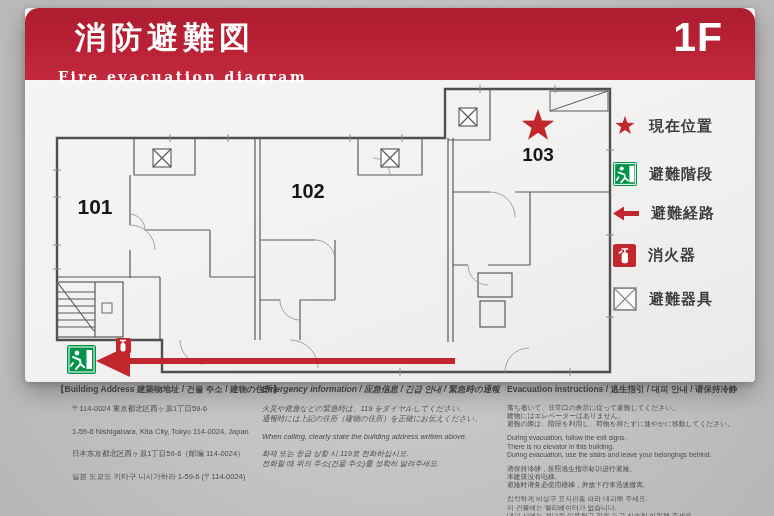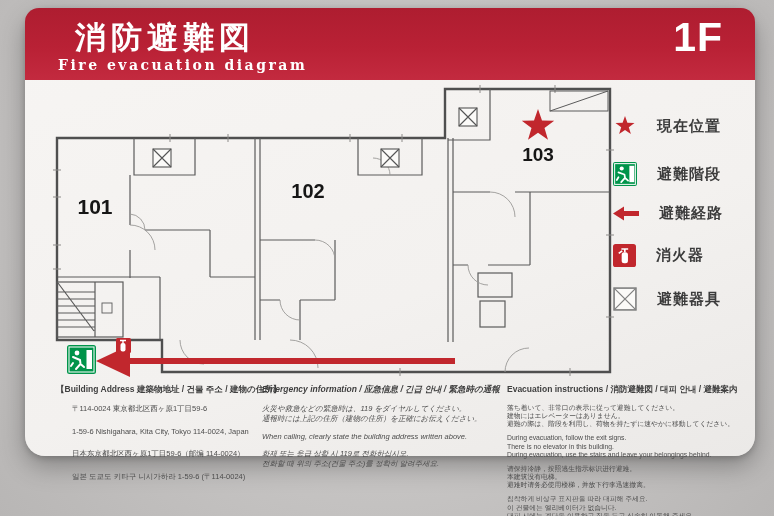--- a/index.html
+++ b/index.html
@@ -2,45 +2,45 @@
 <html><head>
 <meta charset="utf-8">
 <style>
   html,body{margin:0;padding:0;}
   body{
     width:774px;height:516px;overflow:hidden;position:relative;
     background:radial-gradient(circle at 50% 38%, #d0cecd 0%, #c6c4c3 55%, #b8b6b5 100%);
     font-family:"Liberation Sans", sans-serif;
   }
   .panel{
-    position:absolute;left:25px;top:8px;width:730px;height:448px;
+    position:absolute;left:25px;top:8px;width:730px;height:374px;
     background:linear-gradient(160deg,#f7f5f3 0%, #f3f1ef 60%, #ebe9e7 100%);
-    border-radius:20px;
+    border-radius:4px;
     box-shadow:0 10px 26px rgba(0,0,0,.30), 0 2px 6px rgba(0,0,0,.18);
   }
   .header{
     position:absolute;left:0;top:0;width:100%;height:72px;
     background:linear-gradient(180deg,#ae1d30 0%, #b92135 55%, #c32a3f 100%);
     border-radius:14px 14px 0 0;
   }
   .title-ja{
     position:absolute;left:50px;top:9px;color:#fff;
     font-size:31px;font-weight:bold;letter-spacing:5px;
   }
   .title-en{
-    position:absolute;left:33px;top:49px;color:#fff;
+    position:absolute;left:33px;top:61px;color:#fff;
     font-family:"DejaVu Serif", serif;font-size:14px;font-weight:600;letter-spacing:2.5px;
   }
   .floor-badge{
     position:absolute;right:32px;top:6px;color:#fff;
     font-size:41px;font-weight:bold;letter-spacing:1px;
   }
   .plan{position:absolute;left:25px;top:77px;}
   .legend{position:absolute;left:588px;top:0;width:140px;}
-  .legend-item{position:absolute;left:0;display:flex;align-items:center;gap:20px;}
+  .legend-item{position:absolute;left:0;display:flex;align-items:center;gap:12px;}
   .legend-item .lbl{font-size:15px;font-weight:bold;color:#3c3c3c;letter-spacing:1px;white-space:nowrap;}
   .li-1{top:107px}.li-2{top:154px}.li-3{top:196px}.li-4{top:236px}.li-5{top:279px}
   .sections{position:absolute;left:0;top:376px;width:100%;color:#4c4c4c;}
   .col{position:absolute;top:0;}
   .col-1{left:31px;width:195px;}
   .col-2{left:237px;width:238px;font-style:italic;}
   .col-3{left:482px;width:240px;}
   .sec-heading{font-size:8.5px;font-weight:bold;color:#3f3f3f;margin:0 0 8px 0;white-space:nowrap;}
   .addr-line{font-size:7.5px;margin:0 0 13px 16px;white-space:nowrap;}
   .col-2 p.block{font-size:7.5px;line-height:1.3;margin:0 0 8px 0;}
@@ -217,21 +217,21 @@
       <p class="block">
         <span>When calling, clearly state the building address written above.</span>
       </p>
       <p class="block">
         <span>화재 또는 응급 상황 시 119로 전화하십시오.</span>
         <span>전화할 때 위의 주소(건물 주소)를 정확히 알려주세요.</span>
       </p>
     </div>
 
     <div class="col col-3">
-      <p class="sec-heading">Evacuation instructions / 消防避難図 / 대피 안내 / 避難案内</p>
+      <p class="sec-heading">Evacuation instructions / 逃生指引 / 대피 안내 / 请保持冷静</p>
       <p class="block">
         <span>落ち着いて、非常口の表示に従って避難してください。</span>
         <span>建物にはエレベーターはありません。</span>
         <span>避難の際は、階段を利用し、荷物を持たずに速やかに移動してください。</span>
       </p>
       <p class="block">
         <span>During evacuation, follow the exit signs.</span>
         <span>There is no elevator in this building.</span>
         <span>During evacuation, use the stairs and leave your belongings behind.</span>
       </p>

